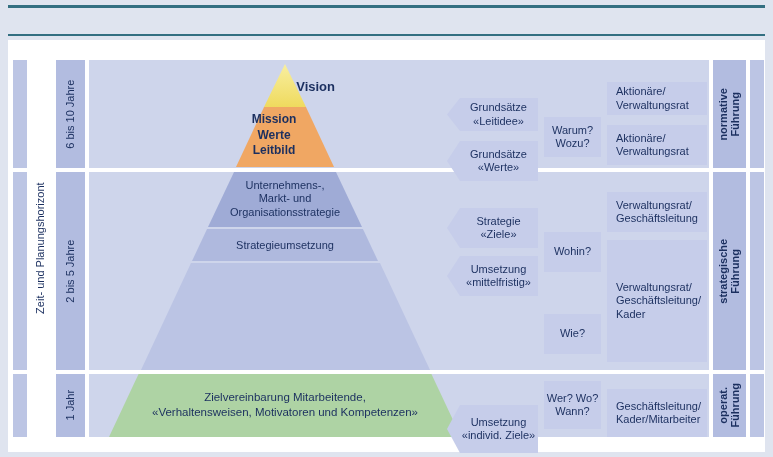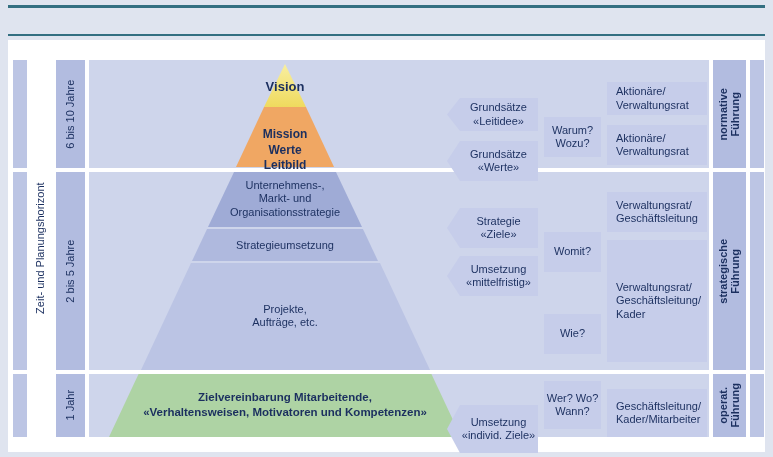--- a/index.html
+++ b/index.html
@@ -17,21 +17,21 @@
   .rot.multi { white-space:pre-line; font-weight:bold; }
   .axis-label { display:flex; align-items:center; justify-content:center; }
   .tagbox { background:#c6cdea; display:flex; align-items:center; justify-content:center;
             text-align:center; white-space:pre-line; font-size:11px; line-height:1.2; color:#1b2f5f; }
   .arrow-tag { clip-path: polygon(13px 0, 100% 0, 100% 100%, 13px 100%, 0 50%); padding-left:12px;margin-top:24px; }
   .whobox { justify-content:flex-start; text-align:left; padding-left:9px;margin-top:8px; }
   .pyr { position:absolute; }
   .pyr-label { position:absolute; text-align:center; white-space:pre-line; font-size:11px; line-height:1.22; }
   .pyr-label.big { font-size:13px; font-weight:bold; }
   .pyr-label.mid { font-size:12px; font-weight:bold; line-height:1.3; }
-  .pyr-label.green { font-size:11.5px; font-weight:bold; line-height:1.3; }
+  .pyr-label.green { font-size:11.5px; font-weight:normal; line-height:1.3; }
 </style>
 </head>
 <body>
 
 <div class="page">
 
   <div class="abs rule" style="left:8px; top:5px; width:757px; height:3px;"></div>
   <div class="abs rule" style="left:8px; top:34px; width:757px; height:2px;"></div>
 
   <div class="abs panel" style="left:8px; top:40px; width:757px; height:412px;"></div>
@@ -73,30 +73,28 @@
     <span class="rot">Zeit- und Planungshorizont</span>
   </div>
 
   <div class="pyr" style="left:264px; top:64px; width:42px; height:43px; background:linear-gradient(#f8efa0,#efda5e); clip-path:polygon(50% 0, 100% 100%, 0 100%);"></div>
   <div class="pyr" style="left:236px; top:107px; width:98px; height:60px; background:#f0a763; clip-path:polygon(28.6% 0, 71.4% 0, 100% 100%, 0 100%);"></div>
   <div class="pyr" style="left:208px; top:172px; width:154px; height:55px; background:#9fabd6; clip-path:polygon(16.9% 0, 83.1% 0, 100% 100%, 0 100%);"></div>
   <div class="pyr" style="left:192px; top:229px; width:186px; height:32px; background:#afb9de; clip-path:polygon(8.1% 0, 91.9% 0, 100% 100%, 0 100%);"></div>
   <div class="pyr" style="left:141px; top:263px; width:289px; height:107px; background:#bbc4e4; clip-path:polygon(17.3% 0, 82.7% 0, 100% 100%, 0 100%);"></div>
   <div class="pyr" style="left:109px; top:374px; width:352px; height:63px; background:#aed3a4; clip-path:polygon(8.4% 0, 91.6% 0, 100% 100%, 0 100%);"></div>
 
-  <div class="pyr-label big" style="left:235px; top:79px; width:100px;">Vision</div>
-  <div class="pyr-label mid" style="left:235px; top:112px; width:100px;margin-top:15px;">Mission
+  <div class="pyr-label big" style="left:235px; top:79px; width:100px;text-align:right;">Vision</div>
+  <div class="pyr-label mid" style="left:224px; top:112px; width:100px;">Mission
 Werte
 Leitbild</div>
   <div class="pyr-label" style="left:195px; top:239px; width:180px;">Strategieumsetzung</div>
   <div class="pyr-label" style="left:195px; top:179px; width:180px;">Unternehmens-,
 Markt- und
 Organisationsstrategie</div>
-  <div class="pyr-label" style="left:195px; top:303px; width:180px;">Projekte,
-Aufträge, etc.</div>
   <div class="pyr-label green" style="left:115px; top:390px; width:340px;">Zielvereinbarung Mitarbeitende,
 «Verhaltensweisen, Motivatoren und Kompetenzen»</div>
 
   <div class="abs tagbox arrow-tag" style="left:447px; top:74px; width:91px; height:33px;">Grundsätze
 «Leitidee»</div>
   <div class="abs tagbox whobox" style="left:607px; top:74px; width:100px; height:33px;">Aktionäre/
 Verwaltungsrat</div>
 
   <div class="abs tagbox arrow-tag" style="left:447px; top:117px; width:91px; height:40px;">Grundsätze
 «Werte»</div>
@@ -105,21 +103,21 @@
   <div class="abs tagbox whobox" style="left:607px; top:117px; width:100px; height:40px;">Aktionäre/
 Verwaltungsrat</div>
 
   <div class="abs tagbox arrow-tag" style="left:447px; top:184px; width:91px; height:40px;">Strategie
 «Ziele»</div>
   <div class="abs tagbox whobox" style="left:607px; top:184px; width:100px; height:40px;">Verwaltungsrat/
 Geschäftsleitung</div>
 
   <div class="abs tagbox arrow-tag" style="left:447px; top:232px; width:91px; height:40px;">Umsetzung
 «mittelfristig»</div>
-  <div class="abs tagbox" style="left:544px; top:232px; width:57px; height:40px;">Womit?</div>
+  <div class="abs tagbox" style="left:544px; top:232px; width:57px; height:40px;">Wohin?</div>
 
   <div class="abs tagbox whobox" style="left:607px; top:232px; width:100px; height:122px;">Verwaltungsrat/
 Geschäftsleitung/
 Kader</div>
 
   <div class="abs tagbox" style="left:544px; top:314px; width:57px; height:40px;">Wie?</div>
 
   <div class="abs tagbox arrow-tag" style="left:447px; top:381px; width:91px; height:48px;">Umsetzung
 «individ. Ziele»</div>
   <div class="abs tagbox" style="left:544px; top:381px; width:57px; height:48px;">Wer? Wo?

